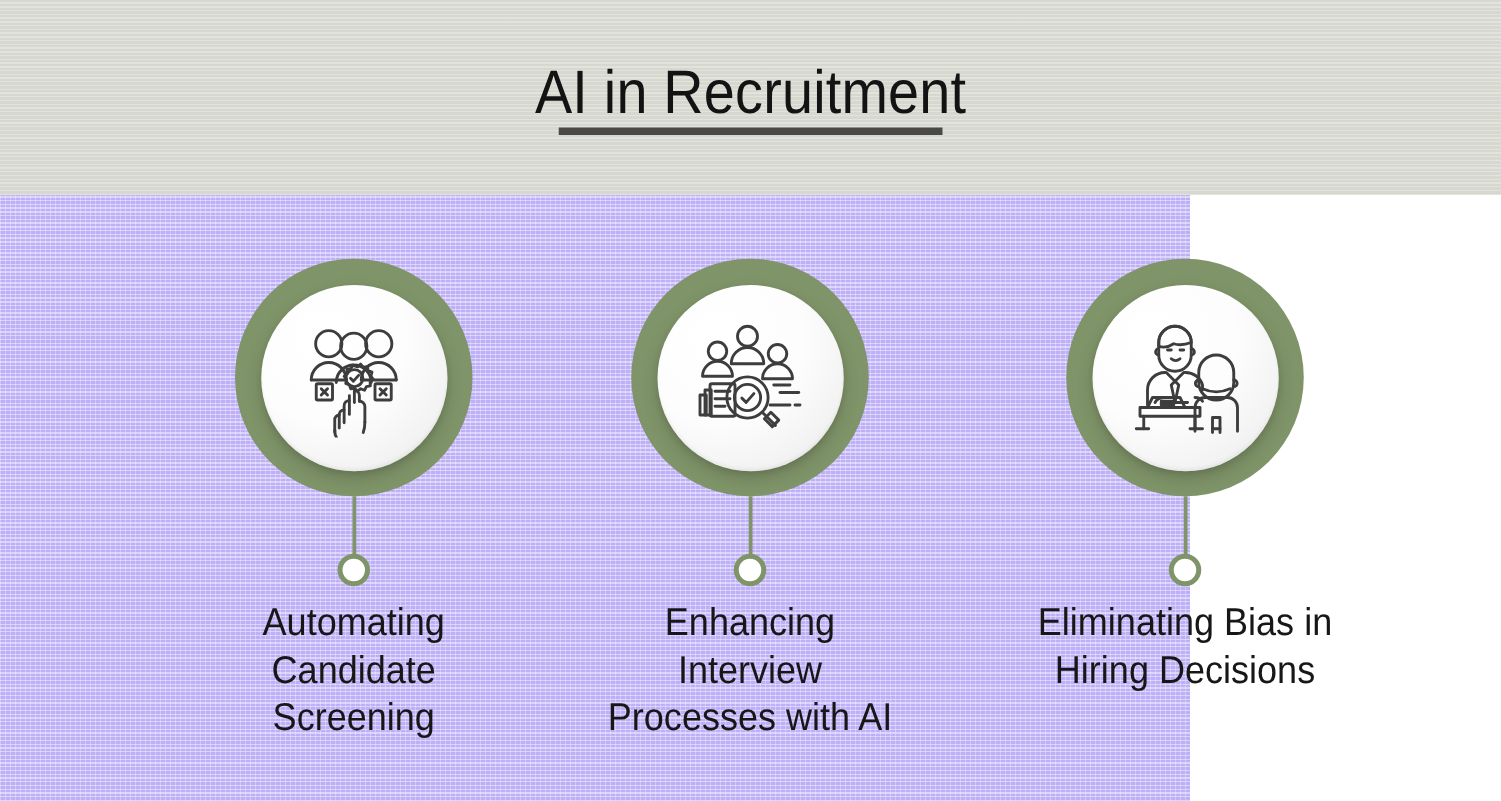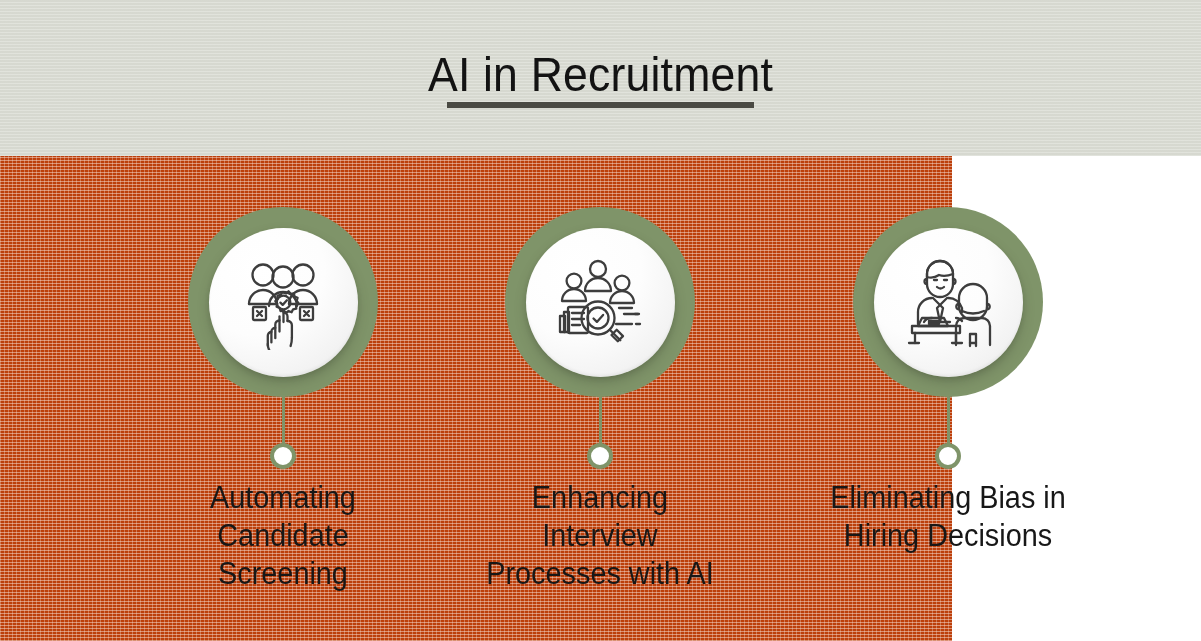--- a/index.html
+++ b/index.html
@@ -6,21 +6,21 @@
 
   html, body {
     width:1201px; height:641px;
     font-family:"Liberation Sans", sans-serif;
     overflow:hidden;
   }
 
   #stage {
     position:relative;
     width:952px; height:641px;
-    background:#c2410c;
+    background:#c4b5fd;
   }
 
   
   #texture {
     position:absolute; inset:0;
     pointer-events:none;
     background-image:
       repeating-linear-gradient(0deg, rgba(255,255,255,0.50) 0px, rgba(255,255,255,0.50) 1px, rgba(0,0,0,0.018) 1px, rgba(0,0,0,0.018) 3px),
       repeating-linear-gradient(90deg, rgba(255,255,255,0.34) 0px, rgba(255,255,255,0.34) 1px, rgba(0,0,0,0.016) 1px, rgba(0,0,0,0.016) 4px);
     opacity:.85;

